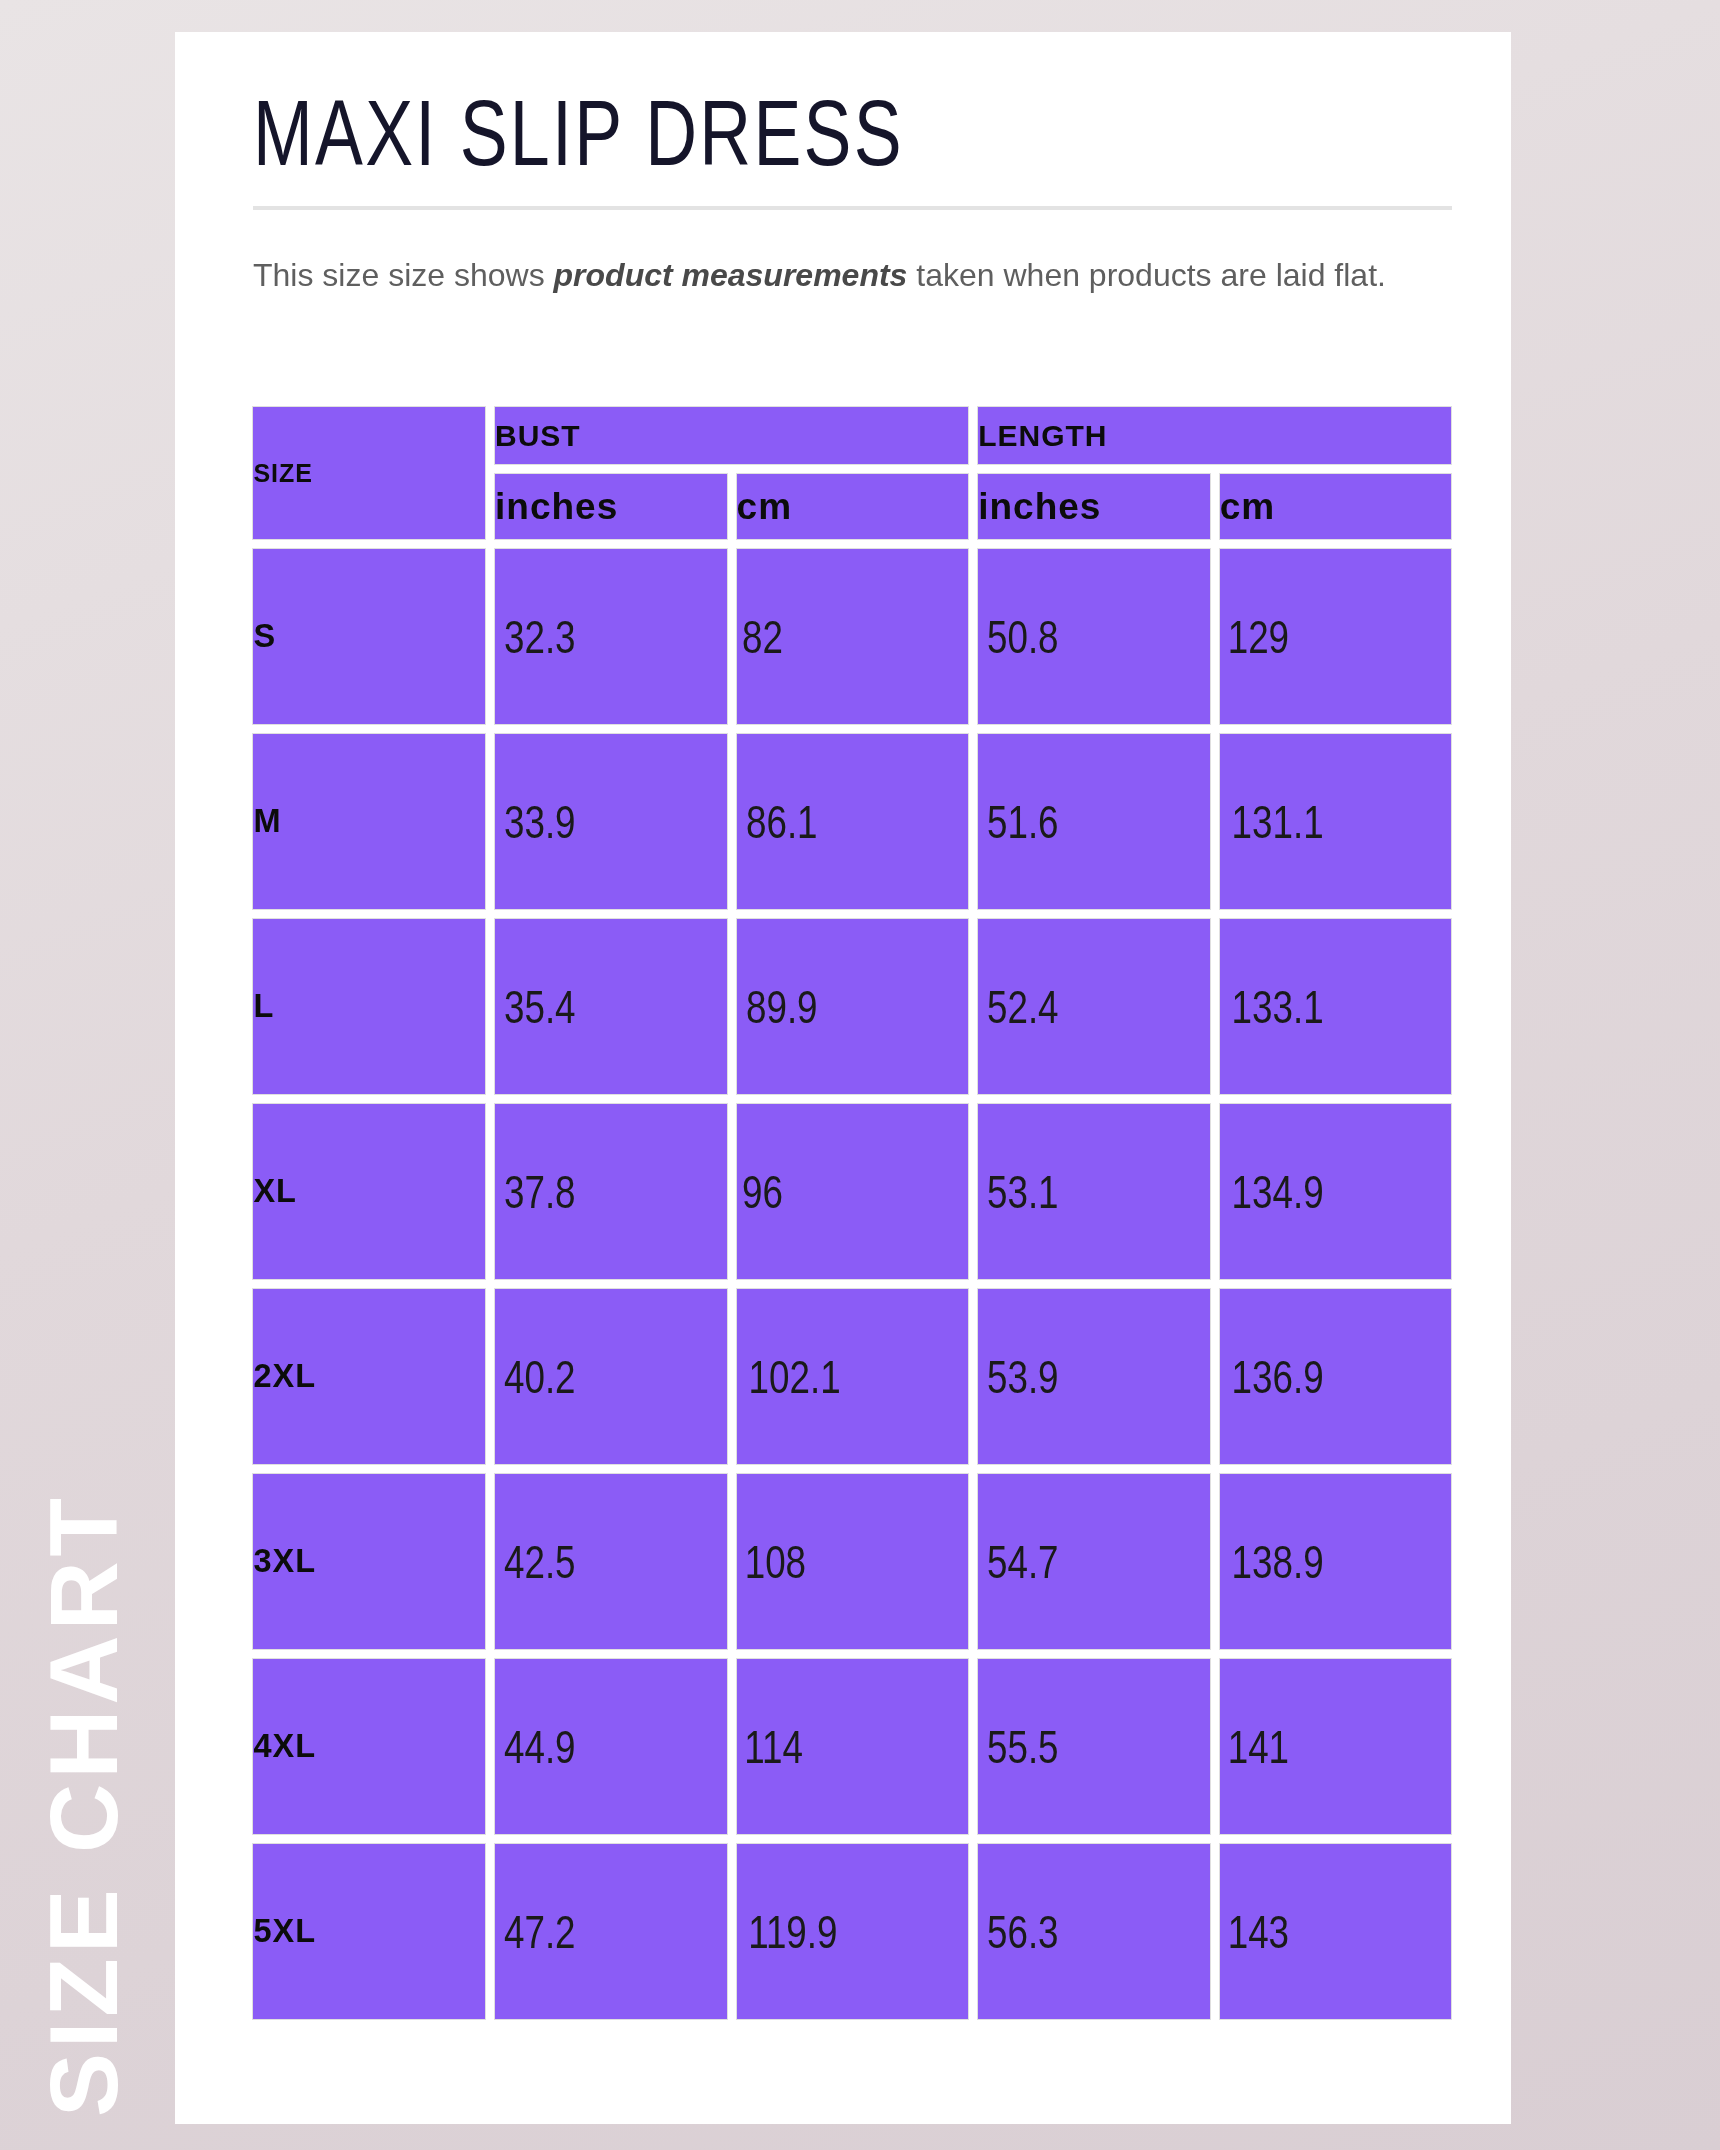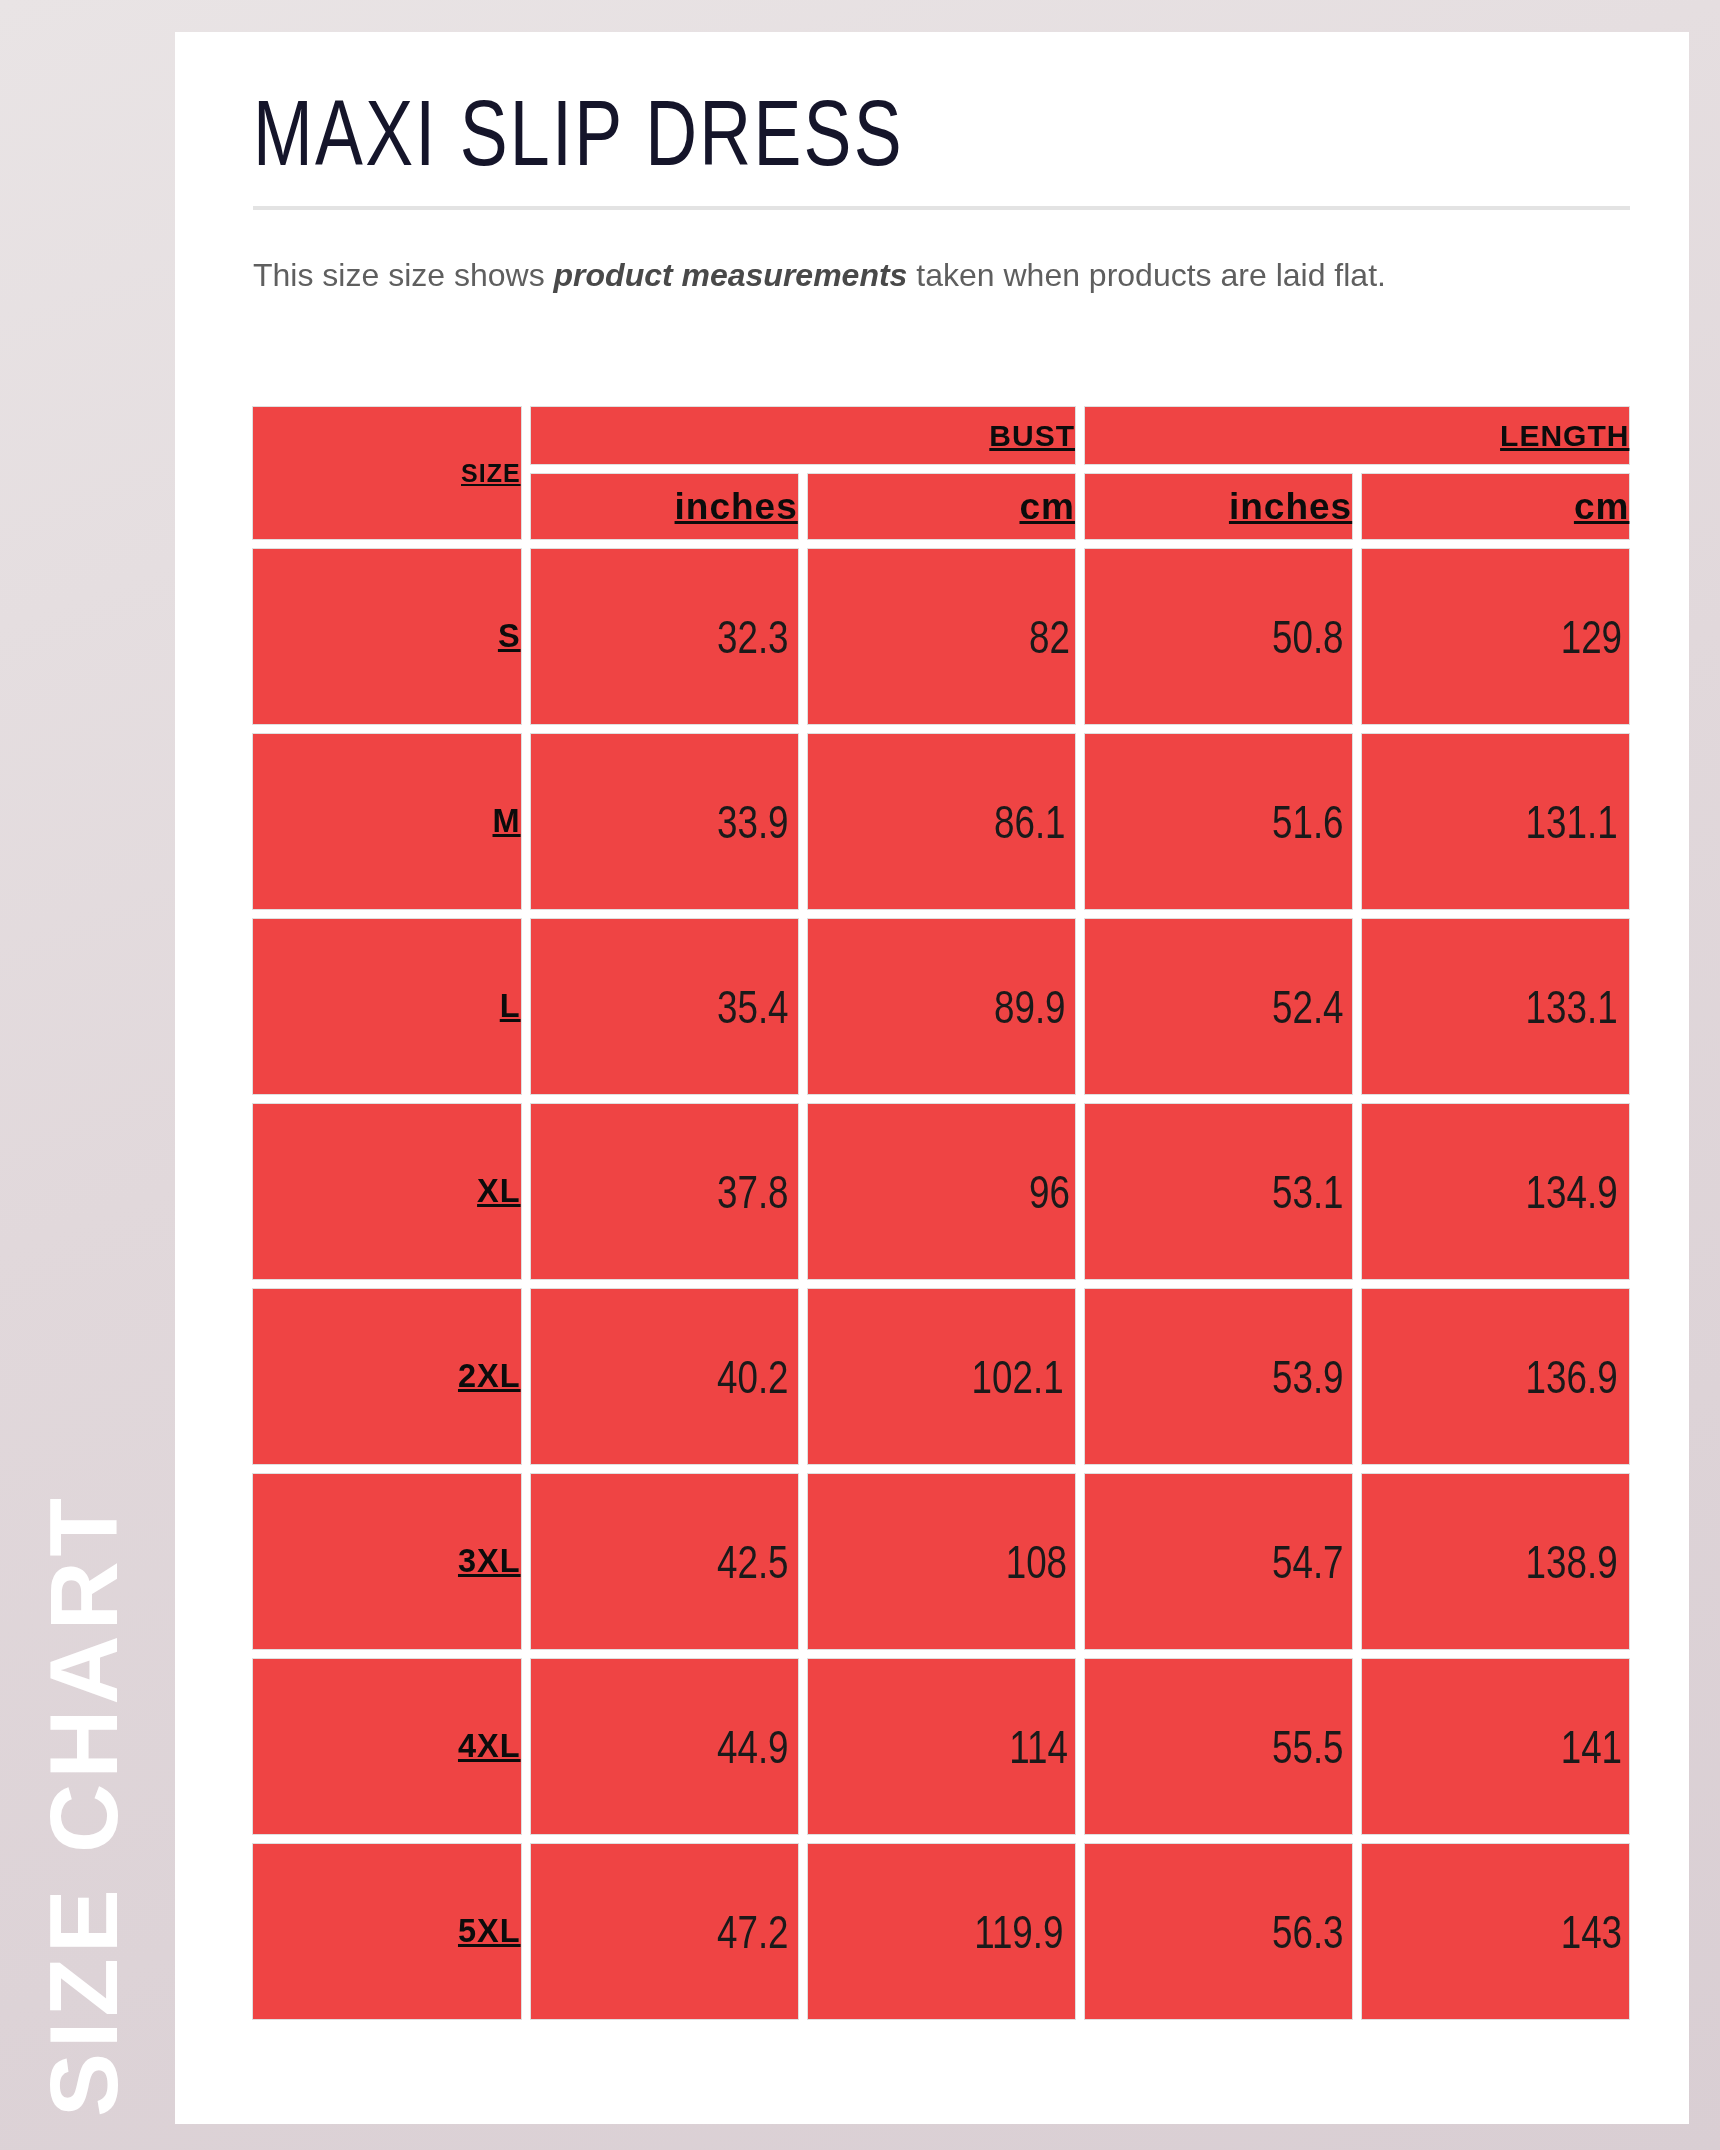--- a/index.html
+++ b/index.html
@@ -27,21 +27,21 @@
     letter-spacing: 4.8px;
     color: #ffffff;
     user-select: none;
   }
 
   
   .card {
     position: absolute;
     left: 175px;
     top: 32px;
-    width: 1514px;
+    width: 1336px;
     height: 2092px;
     background: #ffffff;
     box-sizing: border-box;
     padding: 38px 59px 0 78px;
   }
 
   .title {
     margin: 17px 0 0 0;
     line-height: 1.0;
     height: 96px;
@@ -82,25 +82,24 @@
     width: calc(100% + 17px);
     border-collapse: separate;
     border-spacing: 8.6px;
     table-layout: fixed;
   }
   table.size-chart col { width: 20%; }
 
   table.size-chart th,
   table.size-chart td {
     border: 1.9px solid #e0dfdf;
-    background: #ef4444;
-    text-align: right;
+    background: #8b5cf6;
+    text-align: left;
     vertical-align: middle;
     padding: 0;
-    text-decoration: underline;
   }
 
   tr.group-row { height: 59px; }
   tr.sub-row { height: 67px; }
 
   th.corner {
     font-size: 25px;
     font-weight: 700;
     letter-spacing: 1px;
     color: #0c0c0c;

